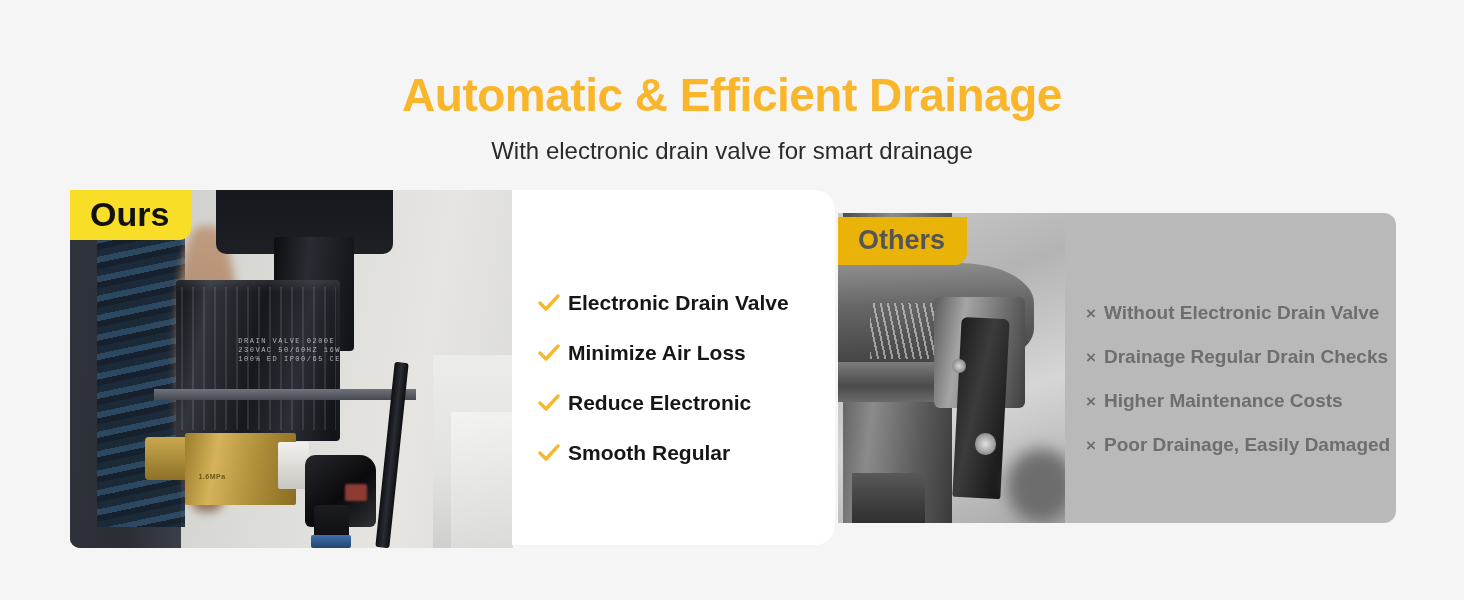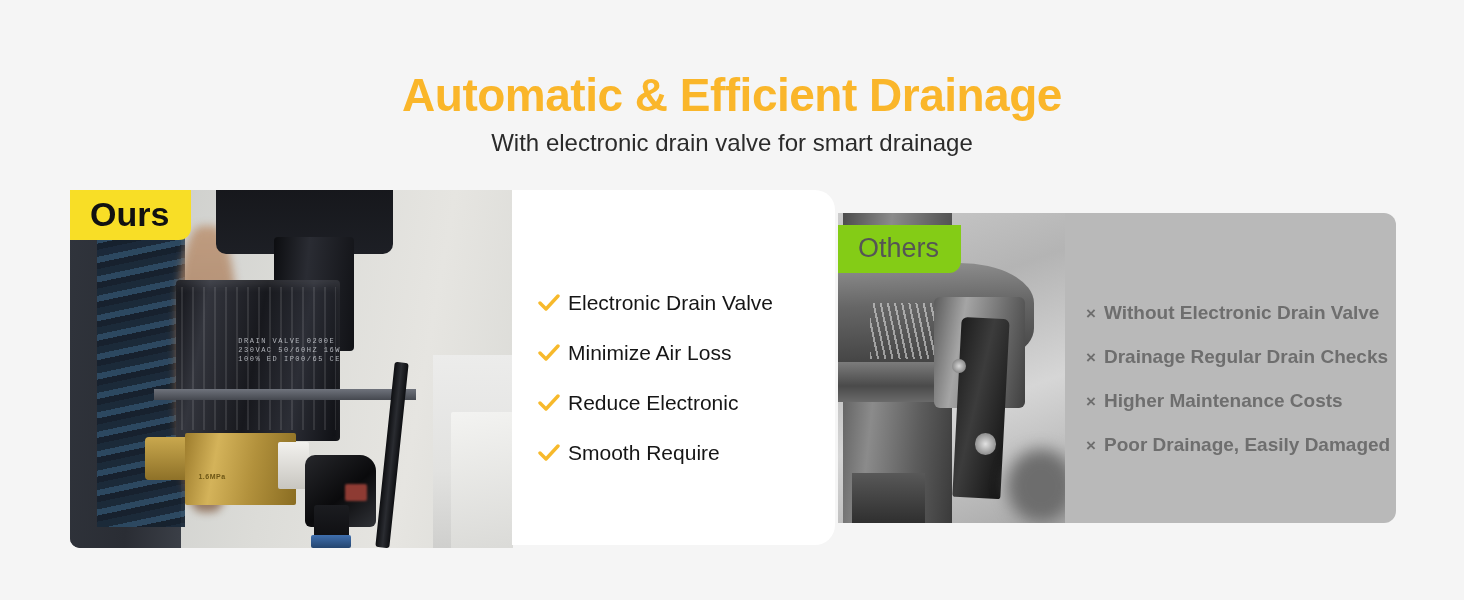--- a/index.html
+++ b/index.html
@@ -15,21 +15,21 @@
   .title {
     position:absolute; top:66px; left:0; width:1464px;
     text-align:center;
     font-size:46px; font-weight:bold;
     letter-spacing:-0.5px;
     color:#fab62a;
     line-height:58px;
     white-space:nowrap;
   }
   .subtitle {
-    position:absolute; top:126px; left:0; width:1464px;
+    position:absolute; top:134px; left:0; width:1464px;
     text-align:center;
     font-size:24px; font-weight:normal;
     color:#2b2b2b;
     line-height:34px;
   }
 
   
   .ours-wrap { position:absolute; left:70px; top:190px; width:765px; height:358px; }
 
   .ours-photo {
@@ -106,21 +106,21 @@
 
   .ours-card {
     position:absolute; left:442px; top:0; width:323px; height:355px;
     background:#ffffff;
     border-radius:0 20px 20px 0;
   }
   .ours-list { position:absolute; left:24px; top:88px; width:285px; }
   .ours-item {
     display:flex; align-items:center;
     height:50px;
-    font-size:21px; font-weight:normal; color:#161616;
+    font-size:21px; font-weight:bold; color:#161616;
     white-space:nowrap;
     text-align:right;
   }
   .tick {
     width:26px; flex:0 0 26px; margin-right:6px;
     color:#f7b92b; font-size:24px; font-weight:bold; line-height:1;
     display:flex; align-items:center; justify-content:center;
   }
   .tick svg { display:block; }
 
@@ -152,23 +152,23 @@
                background:radial-gradient(circle,#e2e2e2 0%,#909090 70%); border-radius:50%; }
   .op-emboss { position:absolute; left:14%; top:29%; width:34%; height:18%;
                background:repeating-linear-gradient(78deg,rgba(230,230,230,.55) 0px,rgba(230,230,230,.55) 2px,transparent 2px,transparent 7px);
                filter:blur(.4px); }
   .op-base { position:absolute; left:6%; top:84%; width:32%; height:16%;
              background:linear-gradient(180deg,#585858 0%,#2f2f2f 100%); }
   .op-blur { position:absolute; left:74%; top:76%; width:30%; height:24%;
              background:#6d6d6d; filter:blur(8px); border-radius:50%; }
 
   .others-badge {
-    position:absolute; left:0; top:12px;
-    background:#84cc16; color:#555;
-    font-size:27px; font-weight:normal;
+    position:absolute; left:0; top:4px;
+    background:#eab308; color:#555;
+    font-size:27px; font-weight:bold;
     padding:3px 22px 5px 20px;
     border-radius:0 0 12px 0;
     line-height:40px;
     z-index:6;
   }
 
   .others-panel {
     position:absolute; left:227px; top:0; width:331px; height:310px;
     background:#b9b9b9;
     border-radius:0 12px 12px 0;
@@ -256,21 +256,21 @@
           </span>
           <span>Reduce Electronic</span>
         </div>
 
         <div class="ours-item">
           <span class="tick">
             <svg width="22" height="18" viewBox="0 0 22 18">
                 <path d="M2 9 L8 15 L20 2" stroke="#f7b92b" stroke-width="3.4" fill="none" stroke-linecap="round" stroke-linejoin="round"></path>
               </svg>
           </span>
-          <span>Smooth Require</span>
+          <span>Smooth Regular</span>
         </div>
 
       </div>
     </div>
   </div>
 
   <div class="others-wrap">
 
     <div class="others-photo">
       <div class="op-bg"></div>

